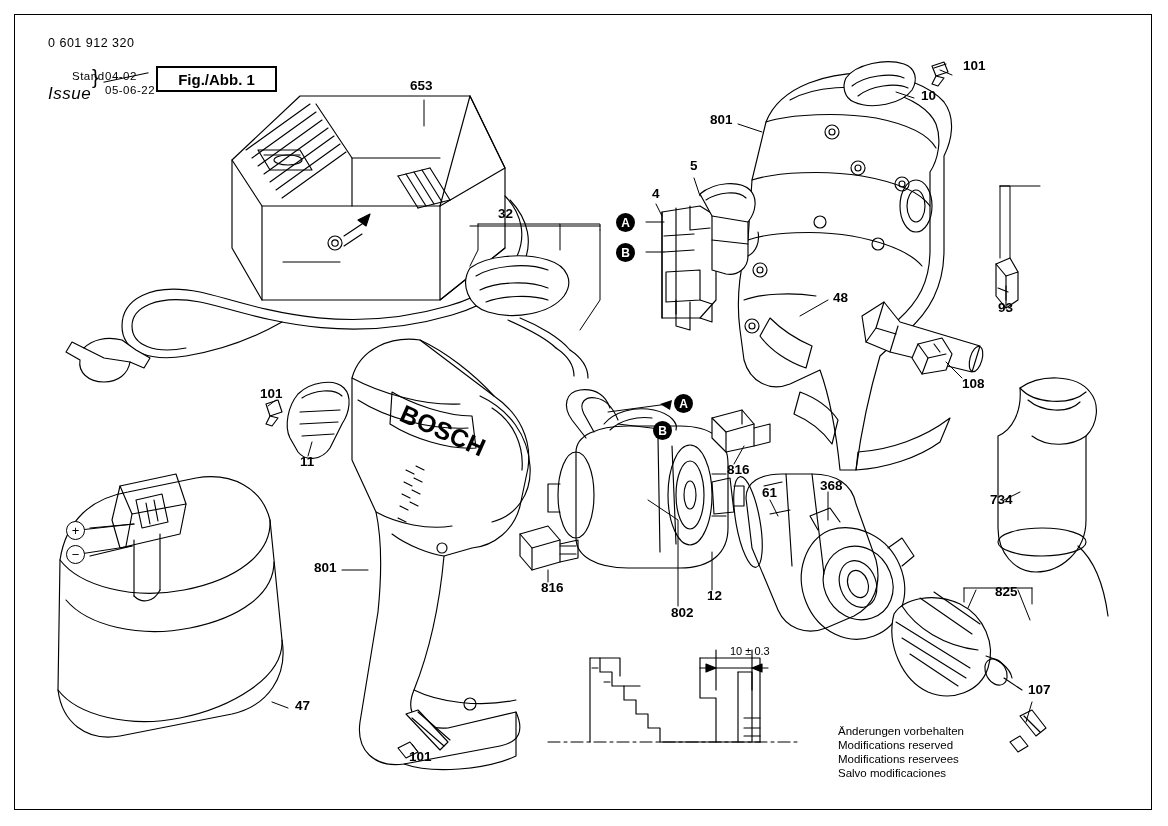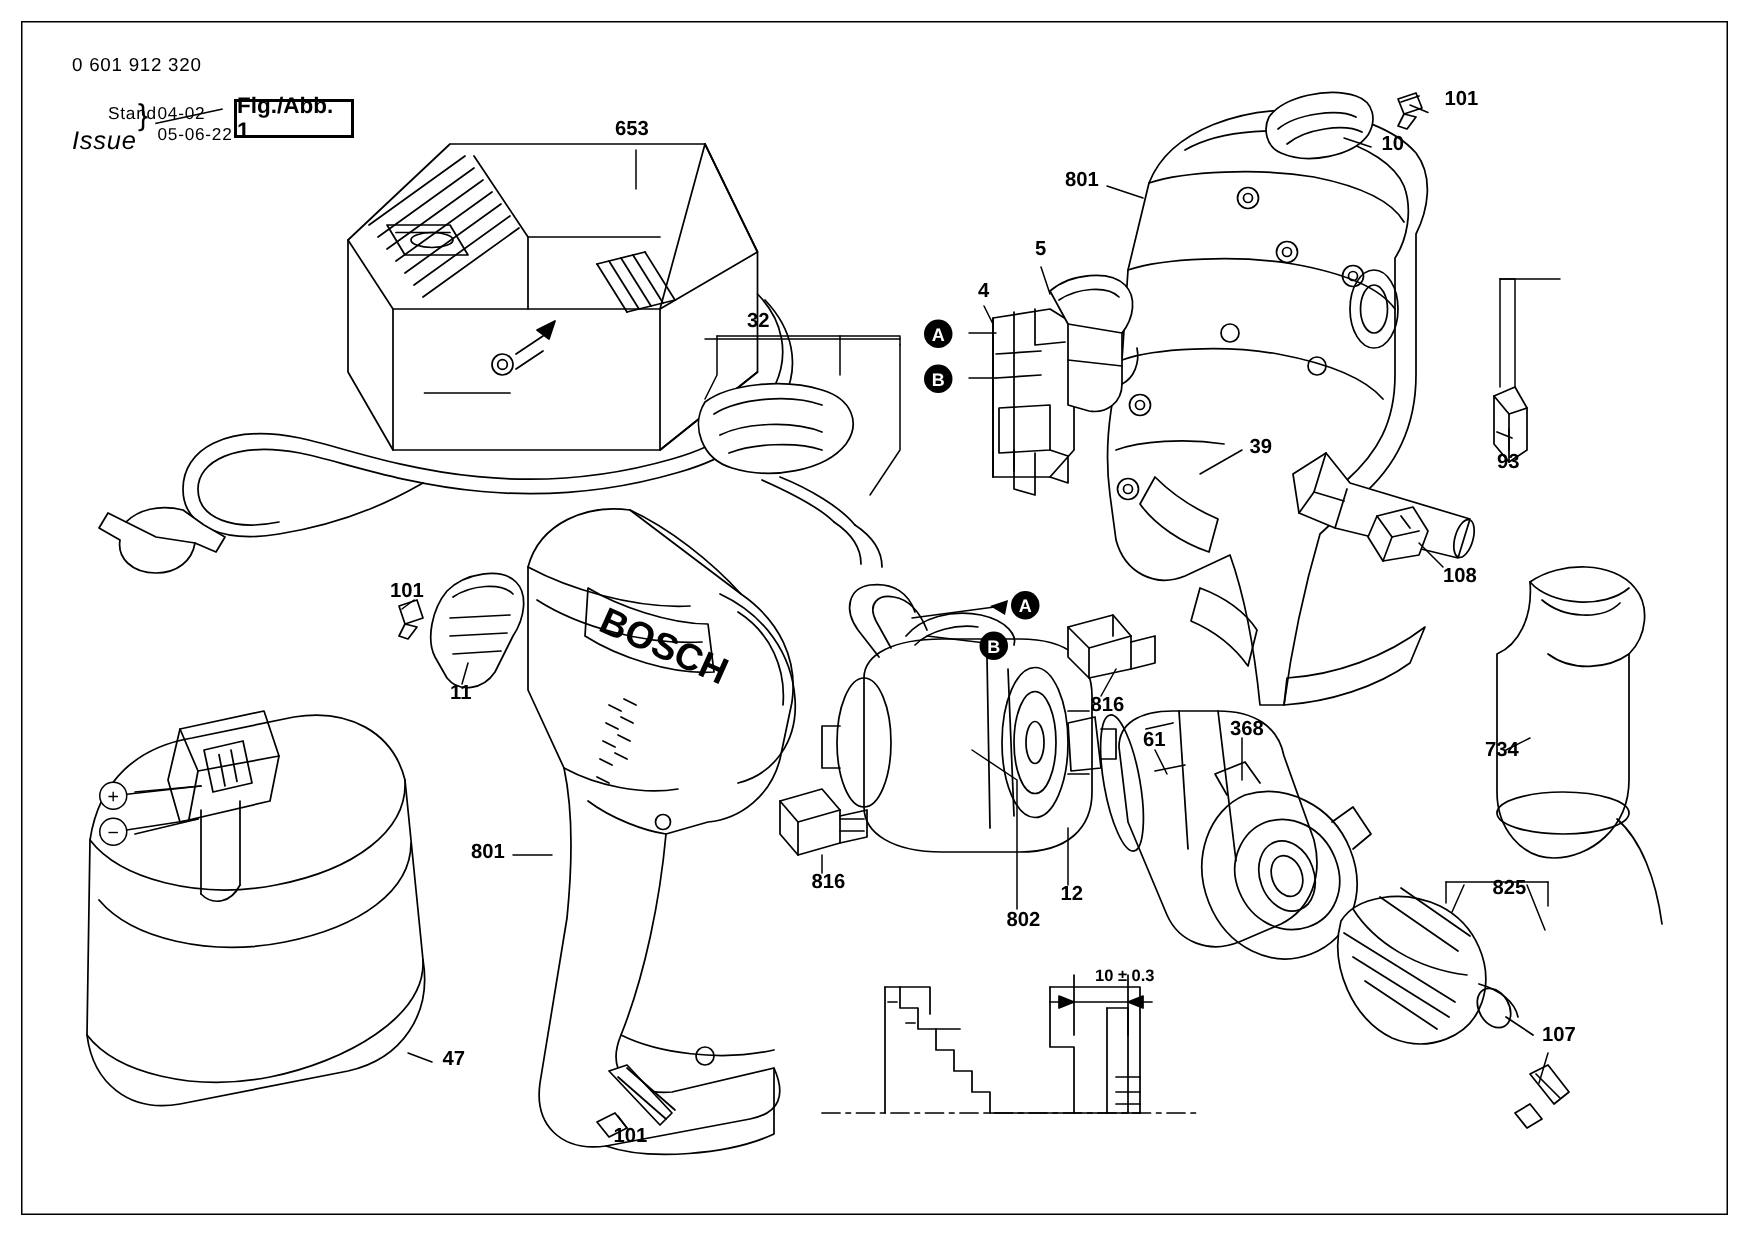--- a/index.html
+++ b/index.html
@@ -15,26 +15,26 @@
   }
   .hdr{position:absolute;font-size:12px;letter-spacing:.5px;}
   #partnum{left:48px;top:36px;font-size:12.5px;text-align:center;}
   #stand-label{left:48px;top:70px;font-size:11.5px;margin-left:24px;}
   #issue-label{left:48px;top:84px;font-size:17px;font-style:italic;}
   #stand-val{left:105px;top:70px;font-size:11.5px;}
   #issue-val{left:105px;top:84px;font-size:11.5px;}
   .brace{position:absolute;left:92px;top:68px;font-size:20px;line-height:18px;}
   #stand-strike{position:absolute;left:103px;top:77px;width:46px;height:1px;background:#000;transform:rotate(-12deg);}
   #figbox{
-    position:absolute;left:156px;top:66px;width:80px;height:26px;
+    position:absolute;left:156px;top:66px;width:121px;height:26px;
     border:2px solid #000;box-sizing:border-box;
     font-size:15px;font-weight:bold;display:flex;align-items:center;justify-content:center;
   }
   .lbl{position:absolute;font-size:13.5px;font-weight:bold;white-space:nowrap;}
-  .lbl.small{font-size:11px;font-weight:bold;}
+  .lbl.small{font-size:11px;font-weight:normal;}
   .notes{position:absolute;font-size:11.5px;line-height:14px;white-space:pre;}
   .circ{
     position:absolute;width:19px;height:19px;border-radius:50%;
     background:#000;color:#fff;font-size:12px;font-weight:bold;
     display:flex;align-items:center;justify-content:center;
   }
   .pm{
     position:absolute;width:17px;height:17px;border-radius:50%;
     border:1.6px solid #000;background:#fff;color:#000;font-size:13px;
     display:flex;align-items:center;justify-content:center;line-height:1;
@@ -463,21 +463,21 @@
     <text x="398" y="420" transform="rotate(24 398 420)" font-family="Liberation Sans, sans-serif" font-size="25" font-weight="bold" fill="#000">BOSCH</text>
   </svg>
 
   <div class="lbl" style="left:410px;top:78px">653</div>
   <div class="lbl" style="left:963px;top:58px">101</div>
   <div class="lbl" style="left:921px;top:88px">10</div>
   <div class="lbl" style="left:710px;top:112px">801</div>
   <div class="lbl" style="left:690px;top:158px">5</div>
   <div class="lbl" style="left:652px;top:186px">4</div>
   <div class="lbl" style="left:498px;top:206px">32</div>
-  <div class="lbl" style="left:833px;top:290px">39</div>
+  <div class="lbl" style="left:833px;top:290px">48</div>
   <div class="lbl" style="left:998px;top:300px">93</div>
   <div class="lbl" style="left:962px;top:376px">108</div>
   <div class="lbl" style="left:260px;top:386px">101</div>
   <div class="lbl" style="left:300px;top:454px">11</div>
   <div class="lbl" style="left:727px;top:462px">816</div>
   <div class="lbl" style="left:820px;top:478px">368</div>
   <div class="lbl" style="left:762px;top:485px">61</div>
   <div class="lbl" style="left:990px;top:492px">734</div>
   <div class="lbl" style="left:314px;top:560px">801</div>
   <div class="lbl" style="left:541px;top:580px">816</div>
@@ -491,14 +491,18 @@
   <div class="lbl small" style="left:730px;top:645px">10 ± 0.3</div>
 
   <div class="circ" style="left:616px;top:213px">A</div>
   <div class="circ" style="left:616px;top:243px">B</div>
   <div class="circ" style="left:674px;top:394px">A</div>
   <div class="circ" style="left:653px;top:421px">B</div>
 
   <div class="pm" style="left:66px;top:521px">+</div>
   <div class="pm" style="left:66px;top:545px">−</div>
 
+  <div class="notes" style="left:838px;top:724px">Änderungen vorbehalten
+Modifications reserved
+Modifications reservees
+Salvo modificaciones</div>
 
 </div>
 
 </body></html>

